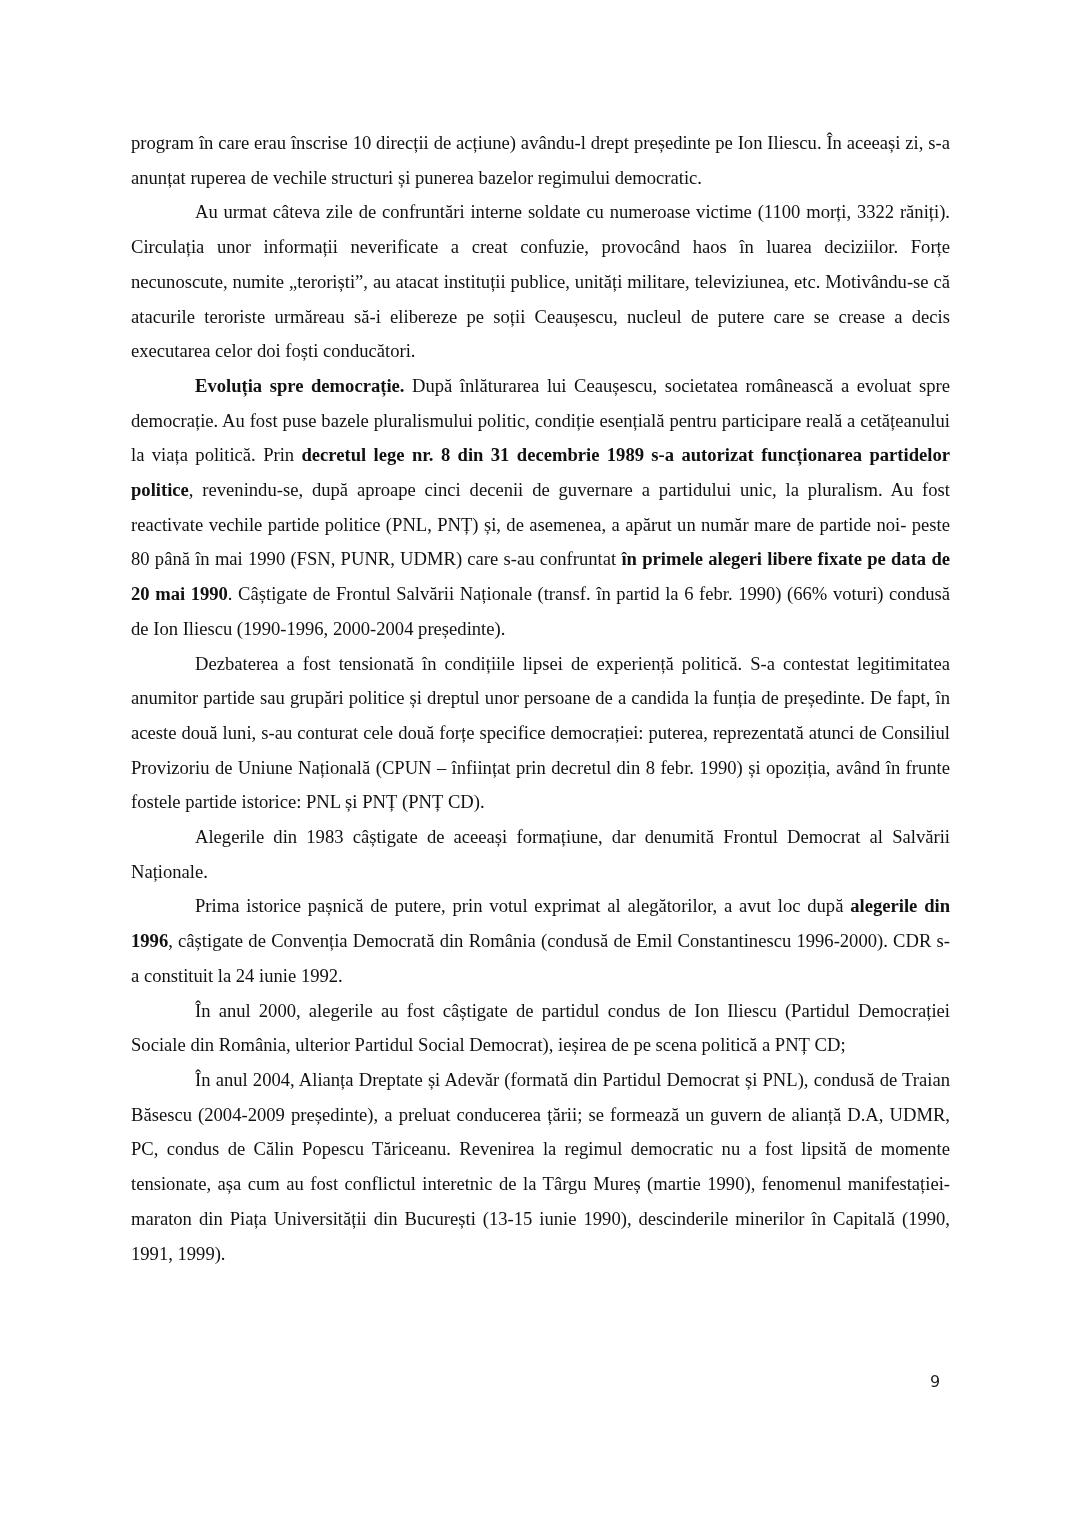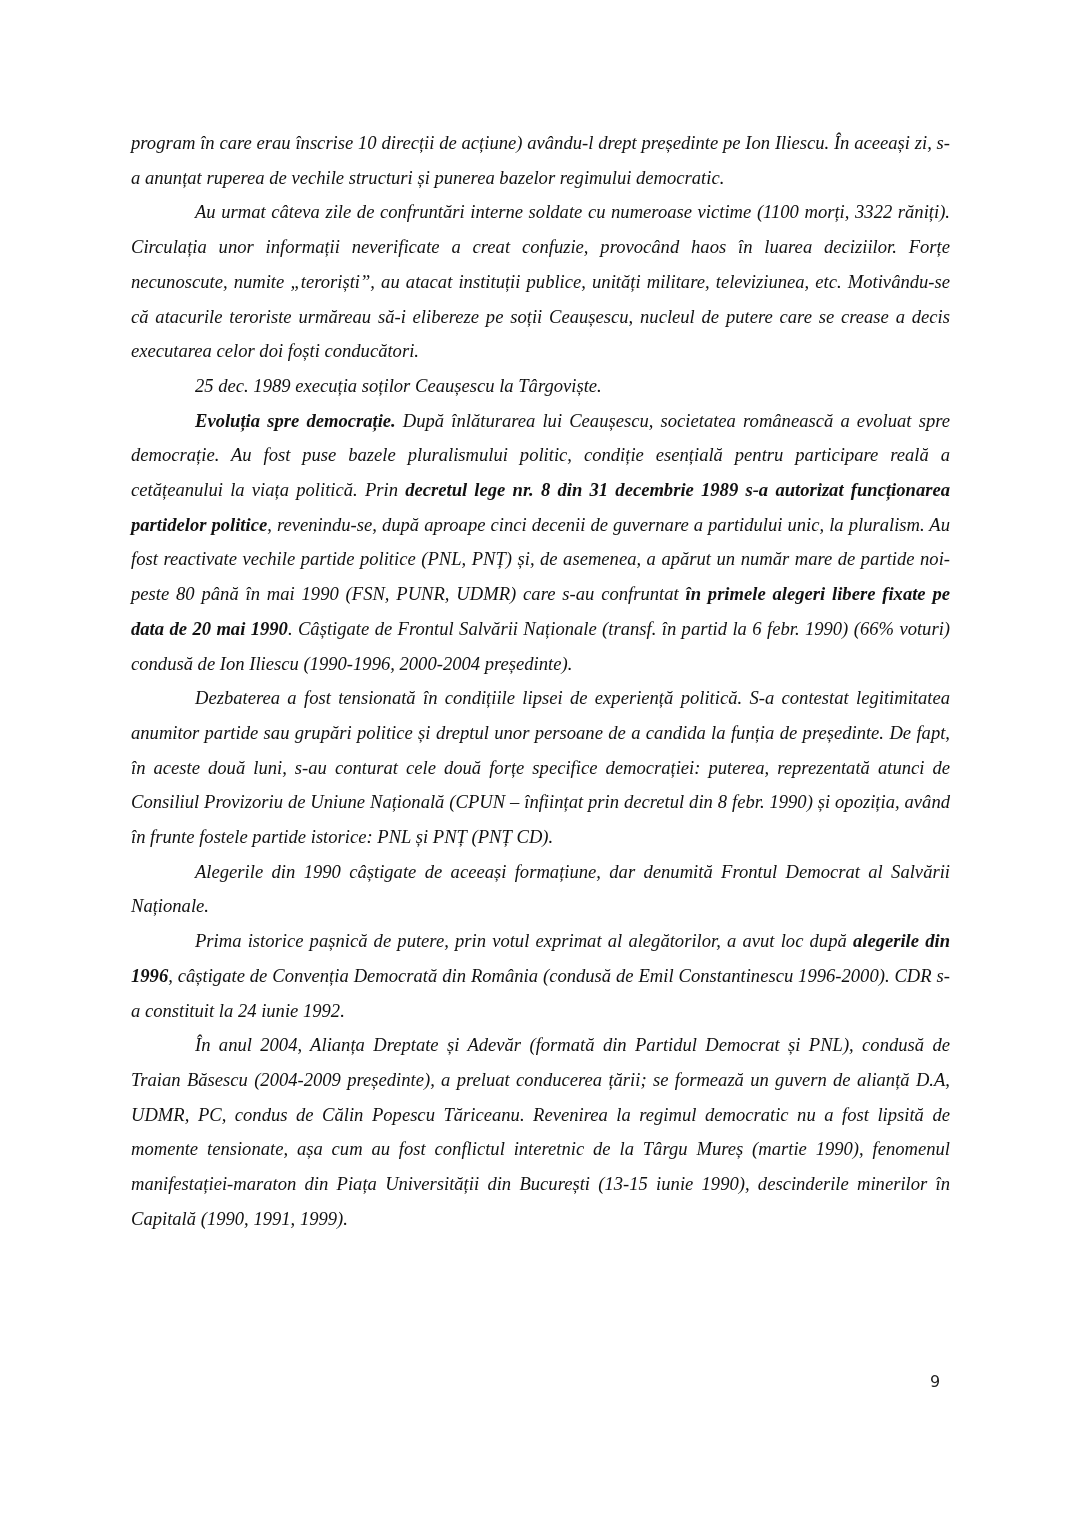--- a/index.html
+++ b/index.html
@@ -19,21 +19,20 @@
       left: 131px;
       top: 126px;
       width: 819px;
       font-family: "Liberation Serif", serif;
       font-size: 18.6px;
       line-height: 34.7px;
       text-align: justify;
     }
     .page p {
       margin: 0;
-      font-style: italic;
     }
     .indent {
       text-indent: 64px;
     }
     .b {
       font-weight: bold;
     }
     .page-number {
       position: absolute;
       left: 930px;
@@ -42,21 +41,21 @@
       font-size: 16px;
       color: #222222;
     }
   </style>
 </head>
 <body>
 
 <div class="page">
   <p>program în care erau înscrise 10 direcții de acțiune) avându-l drept președinte pe Ion Iliescu. În aceeași zi, s-a anunțat ruperea de vechile structuri și punerea bazelor regimului democratic.</p>
   <p class="indent">Au urmat câteva zile de confruntări interne soldate cu numeroase victime (1100 morți, 3322 răniți). Circulația unor informații neverificate a creat confuzie, provocând haos în luarea deciziilor. Forțe necunoscute, numite „teroriști”, au atacat instituții publice, unități militare, televiziunea, etc. Motivându-se că atacurile teroriste urmăreau să-i elibereze pe soții Ceaușescu, nucleul de putere care se crease a decis executarea celor doi foști conducători.</p>
-  <p class="indent">25 dec. 1989 execuția soților Ceaușescu la Târgoviște.</p>
   <p class="indent"><span class="b">Evoluția spre democrație.</span><span>  După înlăturarea lui Ceaușescu, societatea românească a evoluat spre democrație. Au fost puse bazele pluralismului politic, condiție esențială pentru participare reală a cetățeanului la viața politică. Prin </span><span class="b">decretul lege nr. 8 din 31 decembrie 1989 s-a autorizat funcționarea partidelor politice</span><span>, revenindu-se, după aproape cinci decenii de guvernare a partidului unic, la pluralism. Au fost reactivate vechile partide politice (PNL, PNȚ) și, de asemenea, a apărut un număr mare de partide noi- peste 80 până în mai 1990 (FSN, PUNR, UDMR) care s-au confruntat </span><span class="b">în primele alegeri libere fixate pe data de 20 mai 1990</span><span>. Câștigate de Frontul Salvării Naționale (transf. în partid la 6 febr. 1990) (66% voturi) condusă de Ion Iliescu (1990-1996, 2000-2004 președinte).</span></p>
   <p class="indent">Dezbaterea a fost tensionată în condițiile lipsei de experiență politică. S-a contestat legitimitatea anumitor partide sau grupări politice și dreptul unor persoane de a candida la funția de președinte. De fapt, în aceste două luni, s-au conturat cele două forțe specifice democrației: puterea, reprezentată atunci de Consiliul Provizoriu de Uniune Națională (CPUN – înființat prin decretul din 8 febr. 1990) și opoziția, având în frunte fostele partide istorice: PNL și PNȚ (PNȚ CD).</p>
-  <p class="indent">Alegerile  din 1990 câștigate de aceeași formațiune, dar denumită Frontul Democrat al Salvării Naționale.</p>
+  <p class="indent">Alegerile  din 1983 câștigate de aceeași formațiune, dar denumită Frontul Democrat al Salvării Naționale.</p>
   <p class="indent"><span>Prima istorice pașnică de putere, prin votul exprimat al alegătorilor, a avut loc după </span><span class="b">alegerile din 1996</span><span>, câștigate de Convenția Democrată din România (condusă de Emil Constantinescu 1996-2000). CDR s-a constituit la 24 iunie 1992.</span></p>
+  <p class="indent">În anul 2000, alegerile au fost câștigate de partidul condus de Ion Iliescu (Partidul Democrației Sociale din România, ulterior Partidul Social Democrat), ieșirea de pe scena politică a PNȚ CD;</p>
   <p class="indent">În anul 2004, Alianța Dreptate și Adevăr (formată din Partidul Democrat și PNL), condusă de Traian Băsescu (2004-2009 președinte), a preluat conducerea țării; se formează un guvern de alianță D.A, UDMR, PC, condus de Călin Popescu Tăriceanu. Revenirea la regimul democratic nu a fost lipsită de momente tensionate, așa cum au fost conflictul interetnic de la Târgu Mureș (martie 1990), fenomenul manifestației-maraton din Piața Universității din București (13-15 iunie 1990), descinderile minerilor în Capitală (1990, 1991, 1999).</p>
 </div>
 
 <div class="page-number">9</div>
 
 </body></html>

